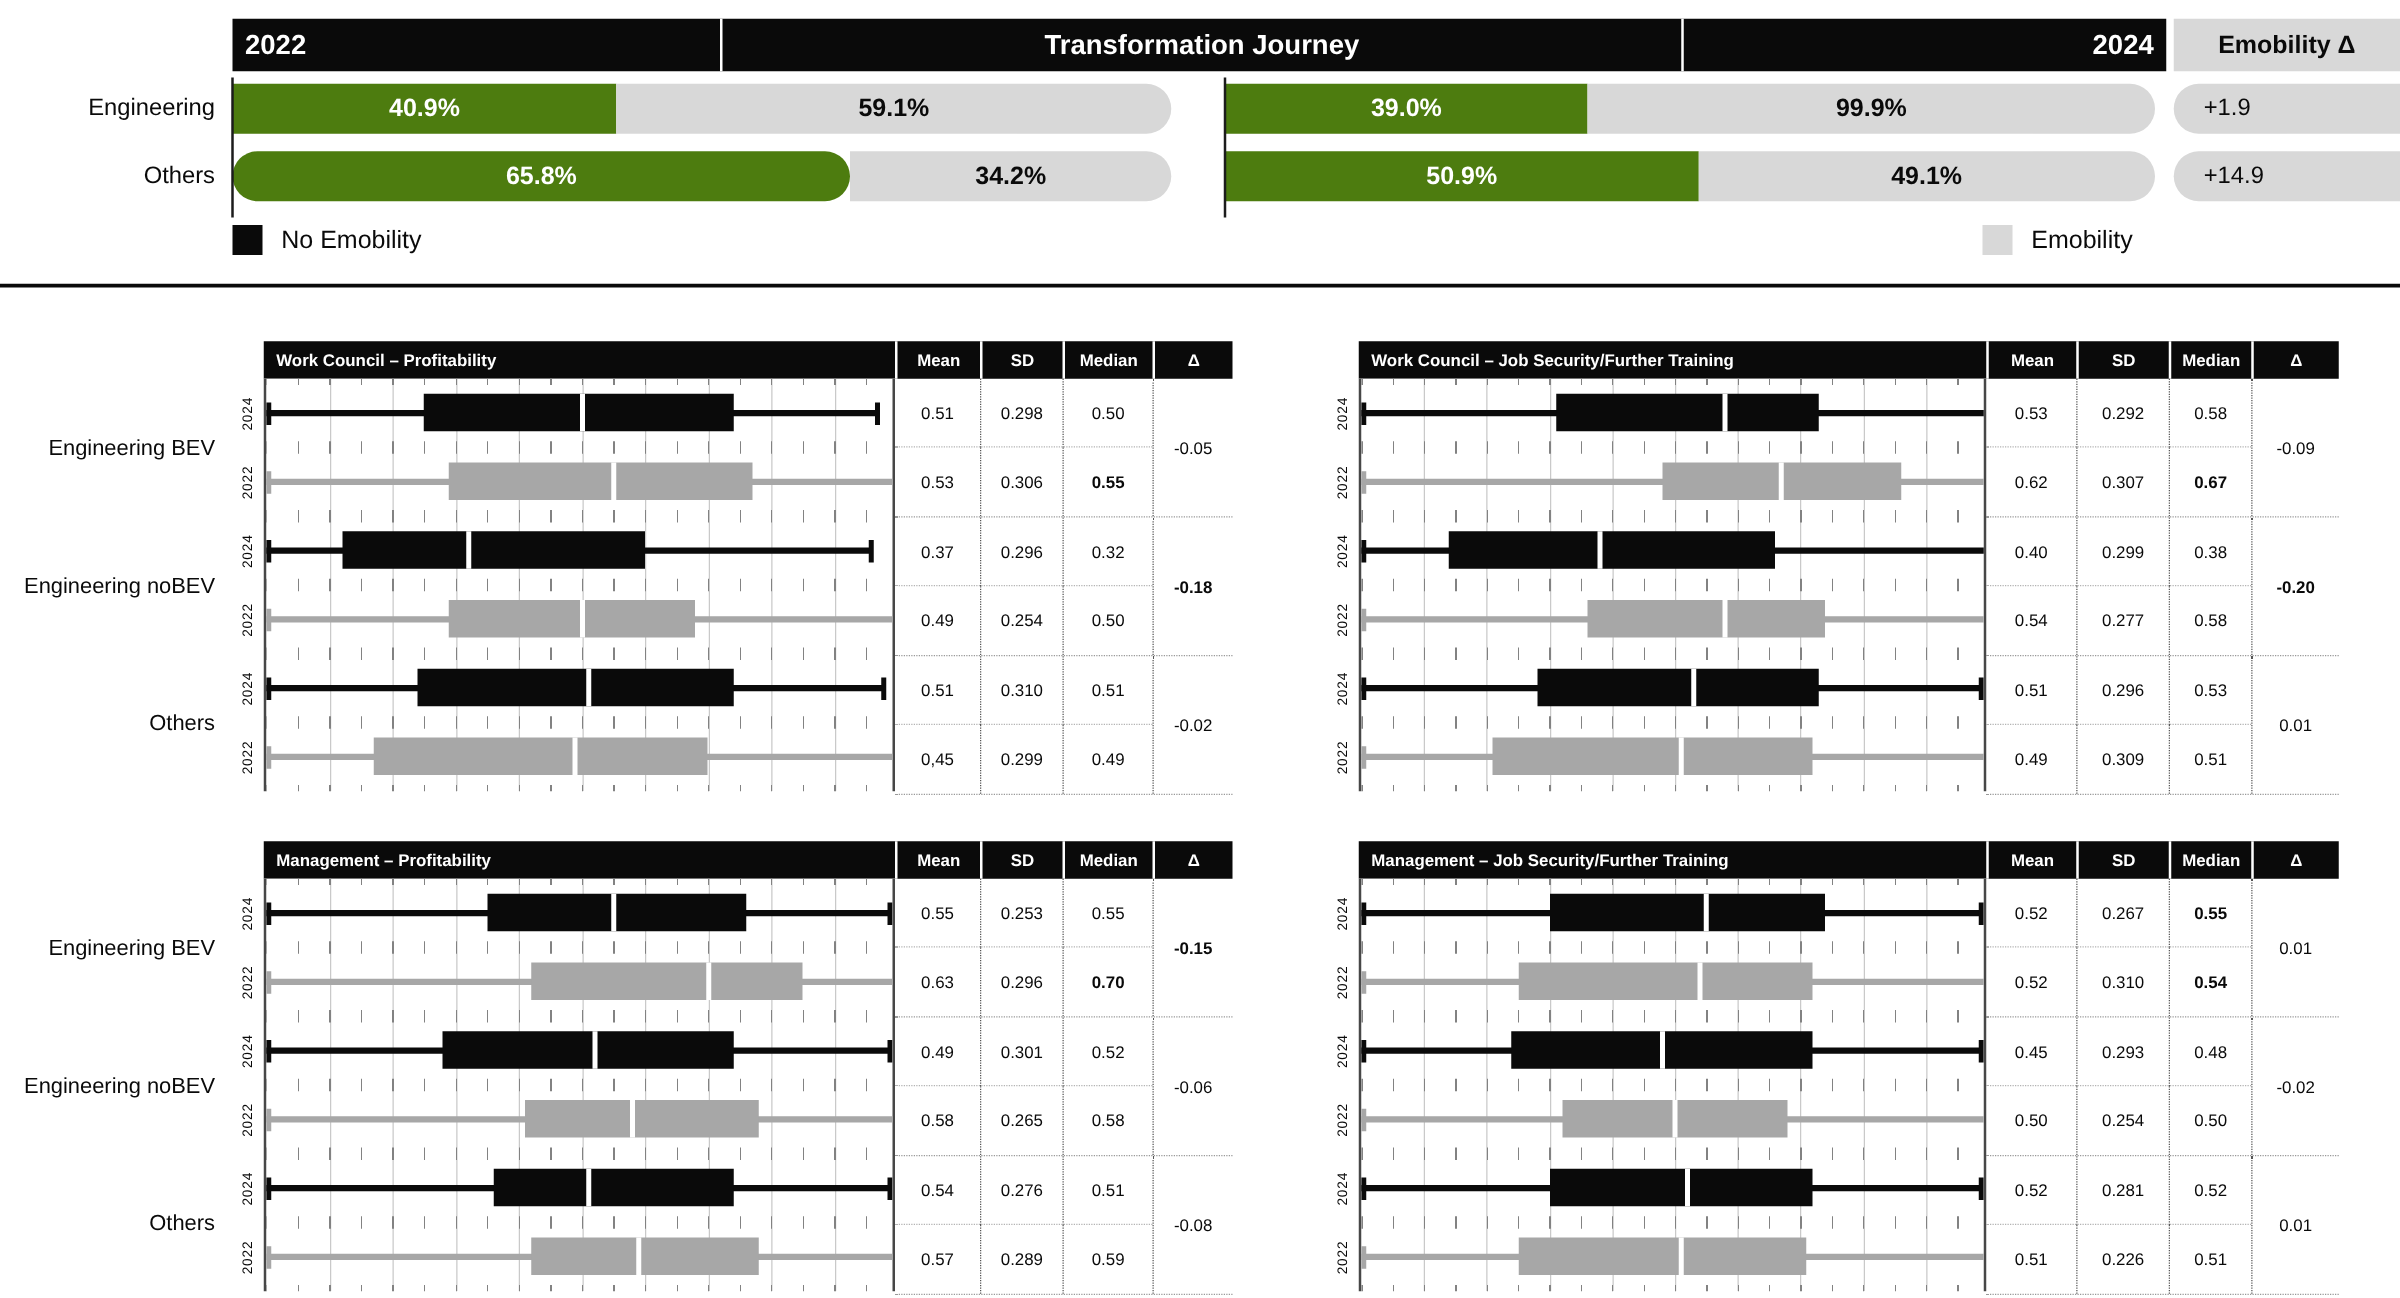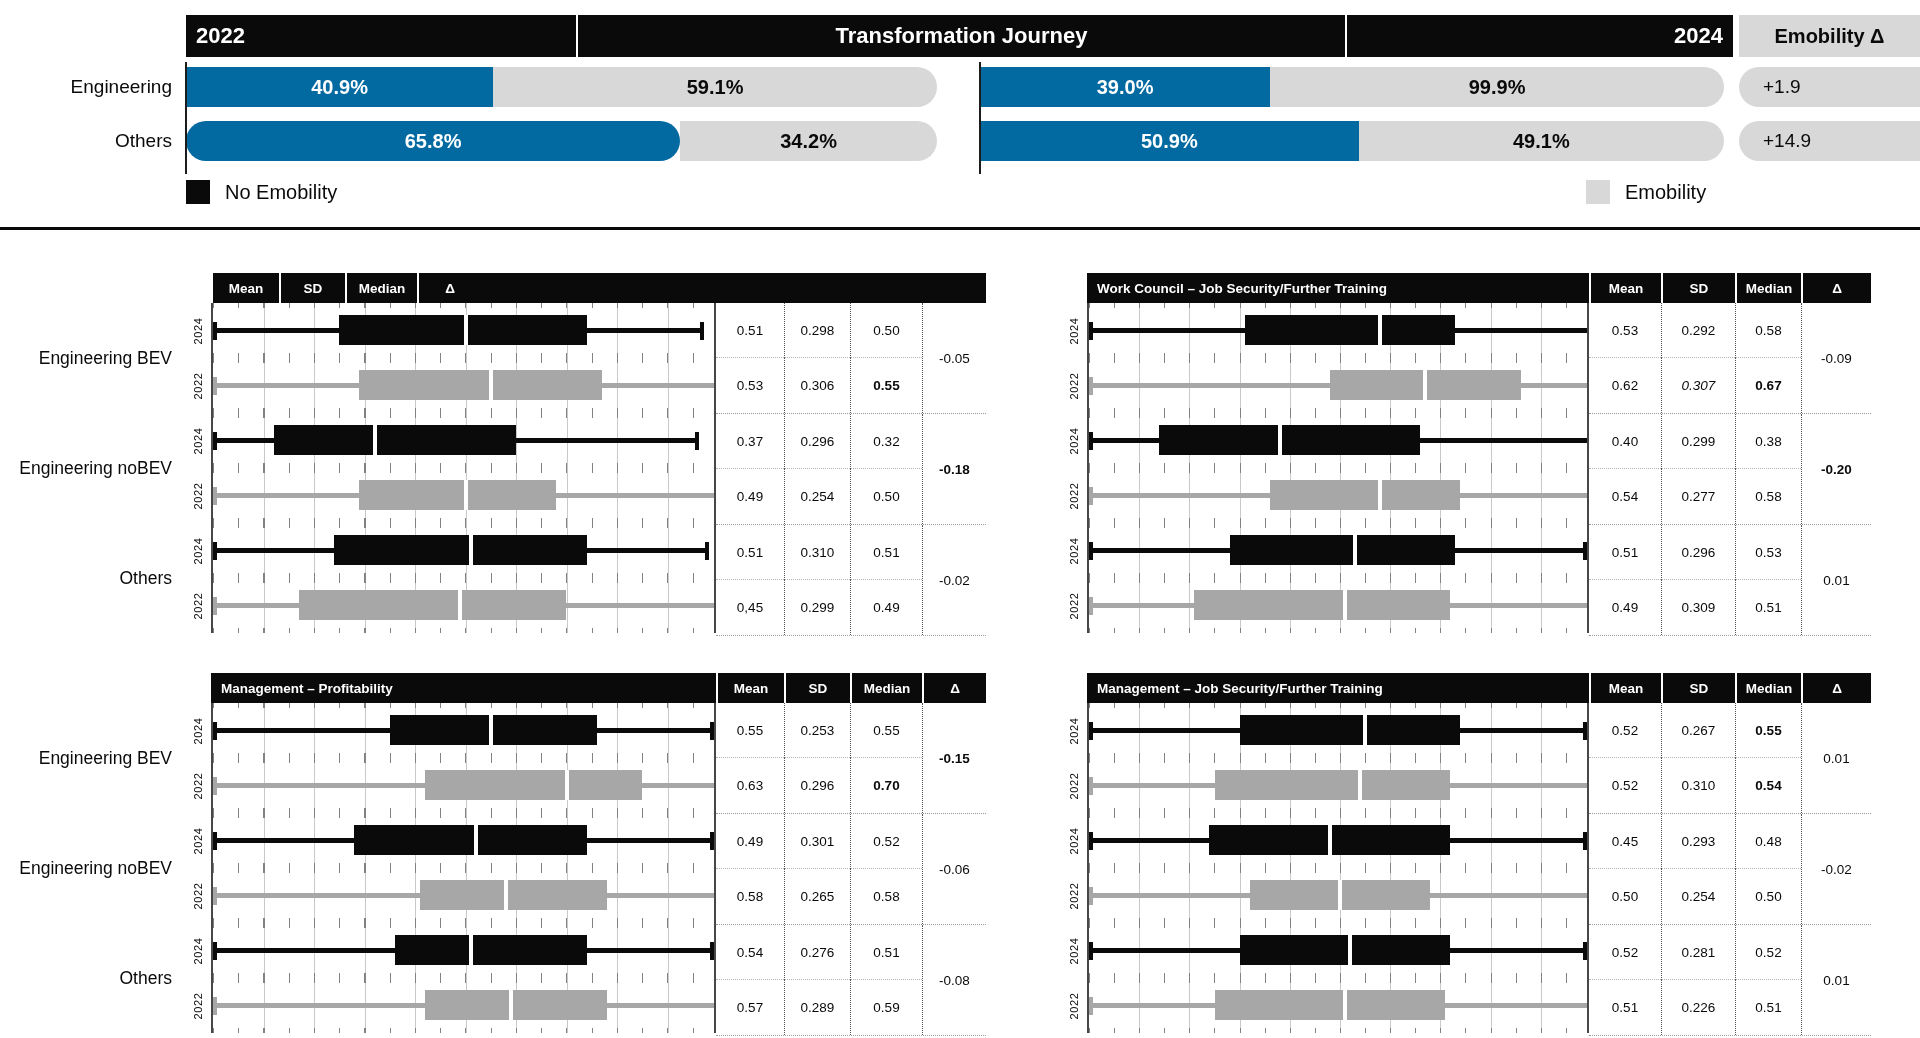--- a/index.html
+++ b/index.html
@@ -16,21 +16,21 @@
   .tj-delta-header { position:absolute; left:1739px; top:15px; width:181px; height:42px;
                      background:#d8d8d8; display:flex; align-items:center; justify-content:center;
                      font-weight:bold; font-size:20px; }
   #tj-rows { position:absolute; left:0; top:62px; width:1920px; height:112px; }
   .tj-row { position:absolute; left:0; width:1920px; height:40px; }
   .tj-label { position:absolute; left:0; top:0; width:172px; height:40px; display:flex;
               align-items:center; justify-content:flex-end; font-size:19px; }
   .tj-bar { position:absolute; top:0; height:40px; display:flex; }
   .seg { display:flex; align-items:center; justify-content:center; font-weight:bold;
          font-size:20px; height:100%; }
-  .seg.no-emob { background:#0369a1; color:#fff; }
+  .seg.no-emob { background:#4d7c0f; color:#fff; }
   .seg.emob { background:#d8d8d8; color:#0a0a0a; border-radius:0 20px 20px 0; }
   .tj-pill { position:absolute; left:1739px; top:0; width:181px; height:40px; background:#d8d8d8;
              border-radius:20px 0 0 20px; display:flex; align-items:center; padding-left:24px;
              font-size:19px; }
   .tj-axis { position:absolute; top:62px; width:2px; height:112px; background:#1c1c1c; }
   .legend-item { position:absolute; top:179px; height:26px; display:flex; align-items:center;
                  gap:15px; font-size:20px; }
   .legend-swatch { width:24px; height:24px; }
   .rule { position:absolute; left:0; top:227px; width:1920px; height:3px; background:#0a0a0a; }
 
@@ -109,20 +109,21 @@
 </div>
 <div class="legend-item" style="left:1586px">
   <span class="legend-swatch" style="background:#d8d8d8"></span>
   <span>Emobility</span>
 </div>
 
 <div class="rule"></div>
 
 <div class="panel" style="left: 185px; top: 273px; width: 801px;">
     <div class="panel-header">
+      <div class="panel-title" style="width: 505px;">Work Council – Profitability</div>
       <div class="col-head" style="width: 68px;">Mean</div>
       <div class="col-head" style="width: 66px;">SD</div>
       <div class="col-head" style="width: 72px;">Median</div>
       <div class="col-head" style="width: 64px;">Δ</div>
     </div>
     <div class="panel-body">
       <div class="ycol">
         <div class="ylab" style="top: 0px;">
           <span>2024</span>
         </div>
@@ -300,21 +301,21 @@
         <div class="cap" style="left: 498px; top: 294px; background: rgb(167, 167, 167);"></div>
         <div class="bbox" style="left: 105.42px; width: 256.02px; top: 287px; background: rgb(167, 167, 167);"></div>
         <div class="medline" style="left: 254.02px; top: 287px;"></div>
       </div>
       <div class="ptable" style="width: 282px;">
         <div class="pair" style="grid-template-columns: 72px 74px 66px 70px;">
           <div class="cell" style="grid-area: 1 / 1;">0.53</div>
           <div class="cell vb" style="grid-area: 1 / 2;">0.292</div>
           <div class="cell vb" style="grid-area: 1 / 3;">0.58</div>
           <div class="cell" style="grid-area: 2 / 1;">0.62</div>
-          <div class="cell vb" style="grid-area: 2 / 2; font-style: italic;">0.307</div>
+          <div class="cell vb" style="grid-area: 2 / 2;">0.307</div>
           <div class="cell vb bold" style="grid-area: 2 / 3;">0.67</div>
           <div class="cell vb dcell">-0.09</div>
           <div class="midline" style="width: 212px;"></div>
         </div>
         <div class="pair" style="grid-template-columns: 72px 74px 66px 70px;">
           <div class="cell" style="grid-area: 1 / 1;">0.40</div>
           <div class="cell vb" style="grid-area: 1 / 2;">0.299</div>
           <div class="cell vb" style="grid-area: 1 / 3;">0.38</div>
           <div class="cell" style="grid-area: 2 / 1;">0.54</div>
           <div class="cell vb" style="grid-area: 2 / 2;">0.277</div>

